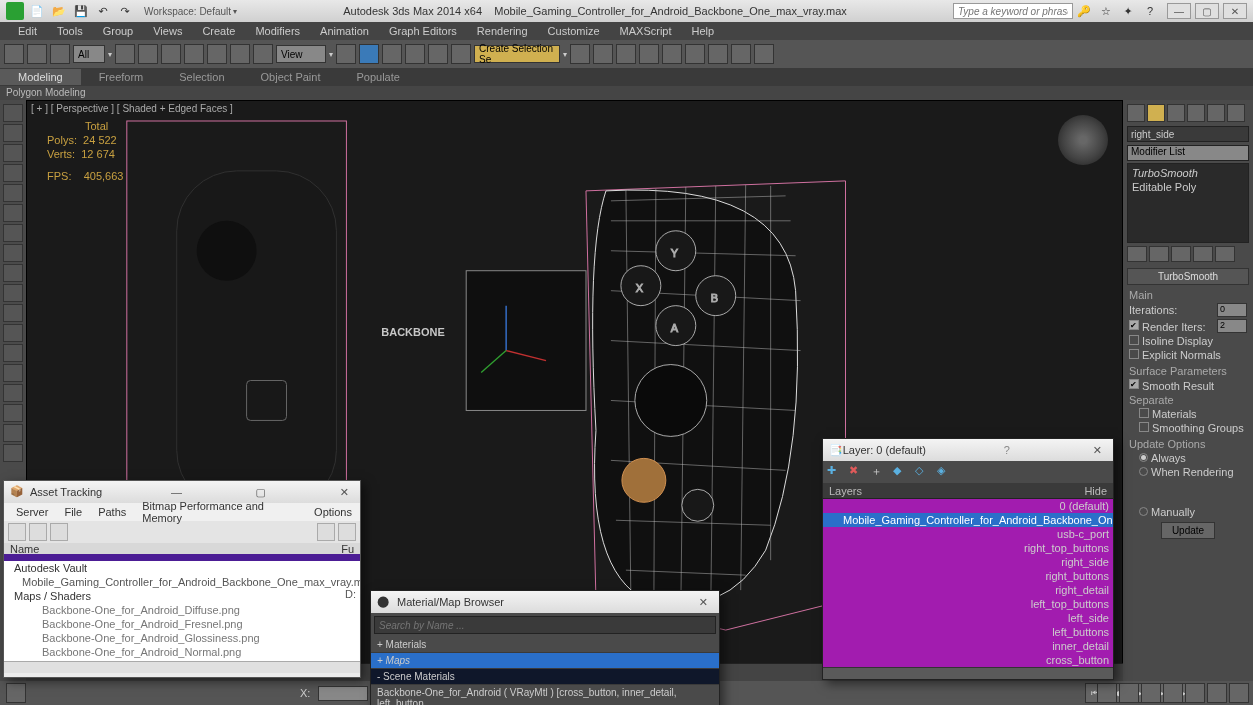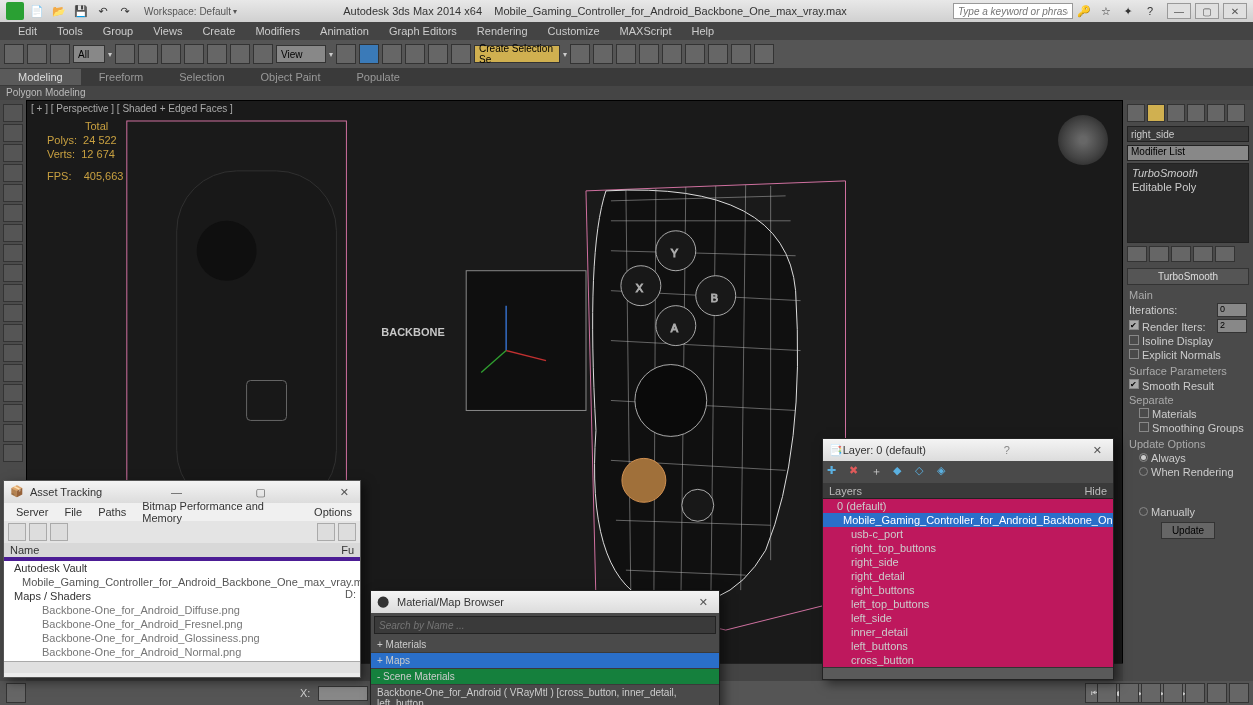--- a/index.html
+++ b/index.html
@@ -50,41 +50,41 @@
 .statusbar { position:absolute; bottom:0; left:0; right:0; height:24px; background:#555; display:flex; align-items:center; padding:0 6px; gap:3px; }
 .timeline { position:absolute; bottom:24px; left:26px; right:130px; height:18px; background:#444; border-top:1px solid #222; font-size:9px; color:#888; display:flex; align-items:center; justify-content:flex-end; padding-right:60px; gap:20px; }
 .panel { position:absolute; background:#ececec; border:1px solid #555; box-shadow:4px 4px 10px rgba(0,0,0,.5); }
 .panel-title { height:22px; background:linear-gradient(#f4f4f4,#dcdcdc); display:flex; align-items:center; padding:0 6px; color:#333; font-size:11px; }
 .panel-title .icon { width:14px; height:14px; margin-right:6px; }
 .panel-close { margin-left:auto; padding:0 5px; color:#555; cursor:pointer; }
 .panel-menu { height:18px; background:#f0f0f0; display:flex; align-items:center; padding-left:4px; gap:0; color:#333; }
 .panel-menu span { padding:0 8px; font-size:11px; }
 .panel-toolbar { height:22px; background:#e4e4e4; display:flex; align-items:center; padding:0 4px; gap:3px; }
 .pt-btn { width:18px; height:18px; background:#ddd; border:1px solid #aaa; }
-.panel-header-row { height:18px; background:#d8d8d8; display:flex; align-items:center; padding:0 6px; color:#333; font-size:10px; border-bottom:4px solid #4c1d95; }
+.panel-header-row { height:18px; background:#d8d8d8; display:flex; align-items:flex-start; padding:0 6px; color:#333; font-size:10px; border-bottom:7px solid #4c1d95; }
 .tree-body { background:#fff; color:#333; font-size:10px; overflow:hidden; }
 .tree-row { padding:1px 4px 1px 18px; color:#555; white-space:nowrap; }
 .tree-row.folder { padding-left:10px; color:#333; }
 .tree-row.file { padding-left:38px; color:#777; }
 .tree-row.sel { background:#fff; }
 .layer-panel { position:absolute; background:#4a4a4a; border:1px solid #222; box-shadow:4px 4px 10px rgba(0,0,0,.5); }
 .layer-title { height:22px; background:linear-gradient(#f4f4f4,#dcdcdc); display:flex; align-items:center; padding:0 6px; color:#333; font-size:11px; }
 .layer-toolbar { height:22px; background:#4a4a4a; display:flex; align-items:center; padding:0 4px; gap:6px; }
 .lt-ico { width:16px; height:16px; display:inline-block; }
 .layer-hdr { height:16px; background:#3a3a3a; display:flex; align-items:center; padding:0 6px; color:#bbb; font-size:10px; border-bottom:1px solid #222; }
-.layer-body { background:#be185d; color:#ccc; font-size:10px; max-height:180px; overflow:hidden; }
+.layer-body { background:#a21caf; color:#ccc; font-size:10px; max-height:180px; overflow:hidden;text-align:right; }
 .layer-row { padding:1px 4px 1px 28px; }
 .layer-row.sel { background:#2a6fc9; color:#fff; padding-left:20px; }
 .layer-row.top { padding-left:14px; }
 .layer-sb { height:12px; background:#5a5a5a; border-top:1px solid #333; }
 .mat-panel { position:absolute; background:#4a4a4a; border:1px solid #222; box-shadow:4px 4px 10px rgba(0,0,0,.5); }
 .mat-search { height:18px; background:#3a3a3a; border:1px solid #222; color:#888; font-size:10px; font-style:italic; padding:2px 4px; }
 .mat-row { padding:2px 6px; color:#ccc; font-size:10px; border-bottom:1px solid #3a3a3a; }
-.mat-row.sel { background:#2a6fc9; }
-.mat-row.dark { background:#15803d; }
+.mat-row.sel { background:#2a6fc9;font-style:italic; }
+.mat-row.dark { background:#0f172a; }
 .coord-left { display:flex; align-items:center; gap:8px; position:absolute; left:300px; }
 .coord-box { width:50px; height:15px; background:#888; border:1px solid #333; font-size:9px; color:#000; padding-left:2px; }
 .play-ctrls { position:absolute; right:60px; display:flex; gap:2px; }
 svg.wire { position:absolute; }
 .vp-cube { position:absolute; top:14px; right:14px; width:50px; height:50px; border-radius:50%; background:radial-gradient(#888 10%,#555 55%,#333 80%); opacity:.7; }
 </style>
 </head>
 <body>
 
 <div class="titlebar">
@@ -418,22 +418,22 @@
   <div class="layer-hdr">
     <span style="flex:1">Layers</span>
     <span>Hide</span>
   </div>
   <div class="layer-body" id="layer-rows">
       <div class="layer-row top">0 (default)</div>
       <div class="layer-row sel">Mobile_Gaming_Controller_for_Android_Backbone_One</div>
       <div class="layer-row ">usb-c_port</div>
       <div class="layer-row ">right_top_buttons</div>
       <div class="layer-row ">right_side</div>
+      <div class="layer-row ">right_buttons</div>
       <div class="layer-row ">right_detail</div>
-      <div class="layer-row ">right_buttons</div>
       <div class="layer-row ">left_top_buttons</div>
       <div class="layer-row ">left_side</div>
+      <div class="layer-row ">left_buttons</div>
       <div class="layer-row ">inner_detail</div>
-      <div class="layer-row ">left_buttons</div>
       <div class="layer-row ">cross_button</div>
     </div>
   <div class="layer-sb"></div>
 </div>
 
 </body></html>

